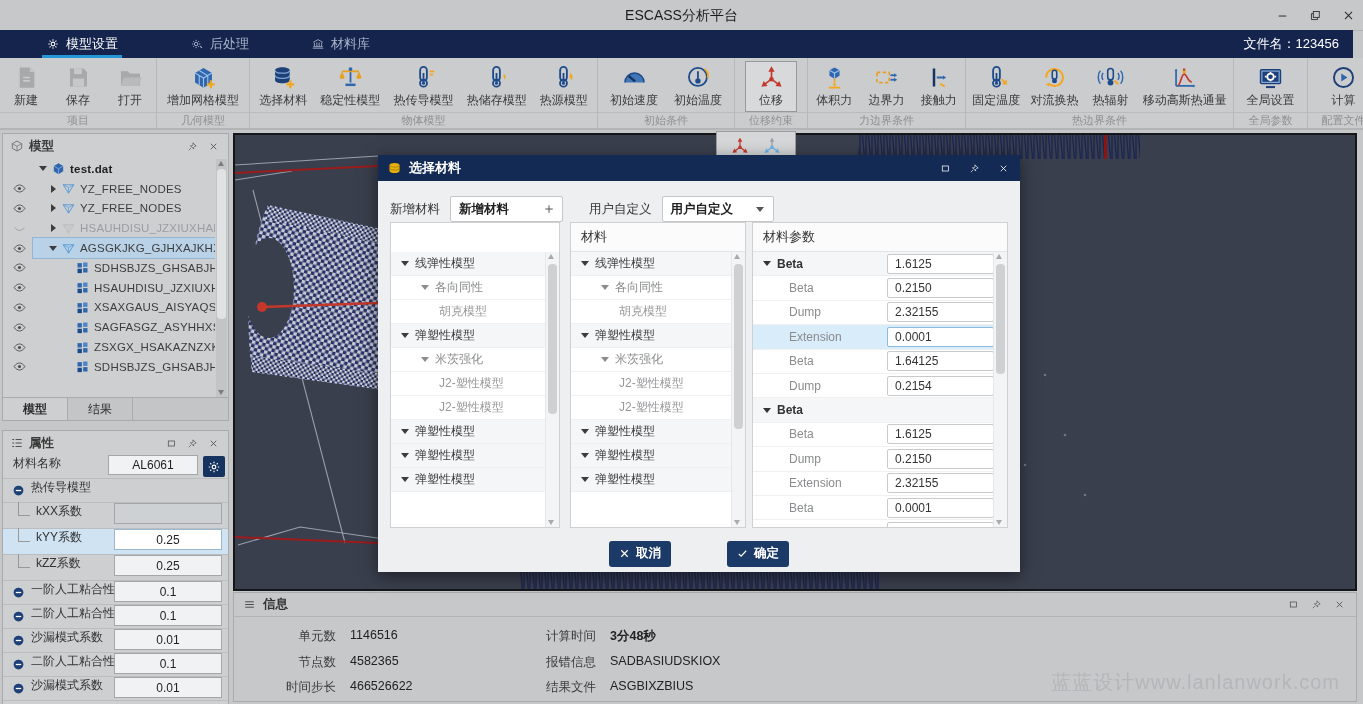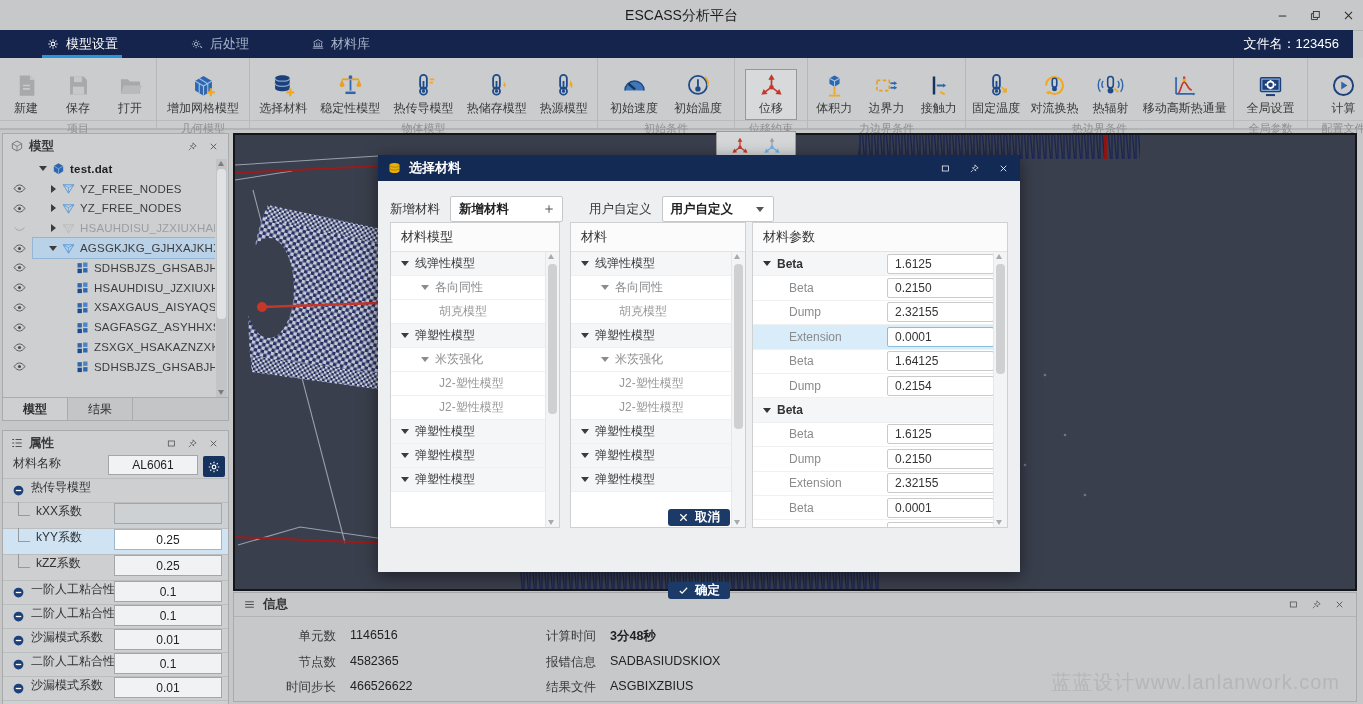--- a/index.html
+++ b/index.html
@@ -20,21 +20,21 @@
   .mtab{display:flex;align-items:center;gap:6px;padding:0 10px;color:#a9b4c9;font-size:13px;position:relative;cursor:pointer;}
   .mtab .icn svg{width:14px;height:14px;}
   .mtab.active{color:#fff;}
   .mtab.active::after{content:"";position:absolute;left:6px;right:6px;bottom:0;height:3px;background:#2596d8;}
   .t1{margin-left:36px;} .t2{margin-left:52px;} .t3{margin-left:42px;}
   .filelabel{margin-left:auto;color:#fff;font-size:13px;line-height:28px;padding-right:14px;}
 
   
   .ribbon{position:absolute;left:0;top:58px;right:0;height:72px;background:#cbccce;display:flex;border-bottom:2px solid #b3b4b6;box-sizing:border-box;}
   .rgroup{display:flex;flex-direction:column;border-right:1px solid #b7b8ba;box-sizing:border-box;}
-  .rbtns{flex:1;display:flex;align-items:flex-start;justify-content:space-evenly;padding-top:11px;}
+  .rbtns{flex:1;display:flex;align-items:flex-start;justify-content:space-evenly;padding-top:3px;}
   .rbtn{display:flex;flex-direction:column;align-items:center;min-width:44px;padding:2px 3px;border:1px solid transparent;cursor:pointer;}
   .rbtn .icn svg{width:27px;height:27px;}
   .rlbl{font-size:12px;color:#3a3a3a;margin-top:1px;white-space:nowrap;}
   .rbtn.sel{background:#d8d9da;border-color:#97989a;}
   .rgl{height:15px;line-height:14px;text-align:center;font-size:11px;color:#8f9092;border-top:1px solid #babbbd;}
 
   
   .lpanel{position:absolute;left:2px;width:227px;background:#cdcfd1;border:1px solid #a9aaac;box-sizing:border-box;}
   .model{top:133px;height:288px;}
   .props{top:430px;height:320px;}
@@ -134,21 +134,21 @@
   .pitem{height:23.4px;display:flex;align-items:center;font-size:12px;border-bottom:1px solid #f0f0f1;position:relative;}
   .pitem.lv0{background:#f5f6f7;padding-left:10px;}
   .pitem.lv0 .plab{color:#333;font-weight:bold;}
   .pitem.lv1{padding-left:36px;}
   .pitem.lv1 .plab{color:#8a8b8d;}
   .pinput{position:absolute;left:134px;width:98px;height:18px;border:1px solid #c9cacb;background:#fff;border-radius:2px;
           font-size:12px;color:#333;display:flex;align-items:center;padding-left:7px;cursor:text;}
   .pitem.hl{background:#d8ecf9;}
   .pitem.hl .pinput{border-color:#8bbcdd;}
 
-  .dfoot{position:absolute;left:0;right:0;top:380px;height:37px;display:flex;justify-content:center;gap:56px;align-items:center;flex-direction:column;}
+  .dfoot{position:absolute;left:0;right:0;top:380px;height:37px;display:flex;justify-content:center;gap:56px;align-items:center;}
   .dbtn{height:26px;min-width:62px;background:#1c3a67;border-radius:3px;color:#fff;font-size:12.5px;font-weight:bold;
         display:flex;align-items:center;justify-content:center;gap:6px;padding:0 10px;cursor:pointer;box-sizing:border-box;}
   .dbtn svg{width:11px;height:11px;}
 
   
   .infopanel{position:absolute;left:233px;top:592px;width:1124px;height:110px;background:#c6c8ca;border:1px solid #aaabad;box-sizing:border-box;}
   .ihead{height:23px;display:flex;align-items:center;gap:7px;padding:0 9px;border-bottom:1px solid #b2b3b5;font-weight:bold;font-size:12.5px;color:#333;}
   .ihead .hicn svg{width:13px;height:13px;}
   .ibody{position:absolute;left:0;top:24px;right:0;bottom:0;}
   .igrid{position:absolute;top:11px;display:grid;grid-template-columns:80px auto;column-gap:14px;row-gap:8.5px;font-size:12.5px;}
@@ -1005,21 +1005,20 @@
           </span>
       </span>
       <span class="lbl2">用户自定义</span>
       <span class="dselect">
         <span class="selval">用户自定义</span>
         <i class="caret"></i>
       </span>
     </div>
 
     <div class="dcol c1">
-      <div class="dcolhead">材料模型</div>
       <div class="dlist">
           <div class="ditem lv0">
             <i class="dar"></i>
             <span>线弹性模型</span>
           </div>
           <div class="ditem lv1">
             <i class="dar"></i>
             <span>各向同性</span>
           </div>
           <div class="ditem lv2">

